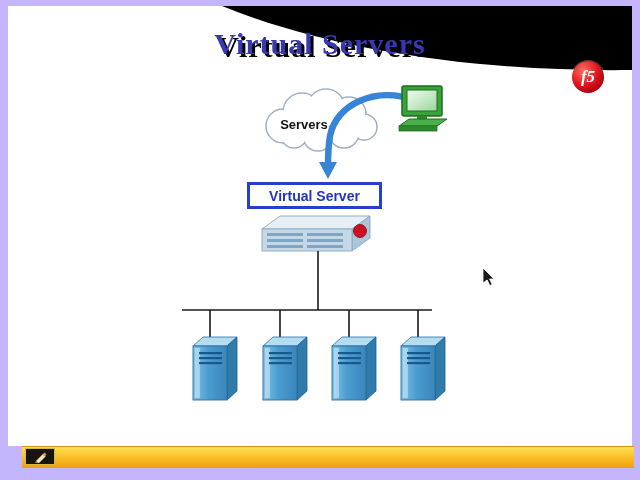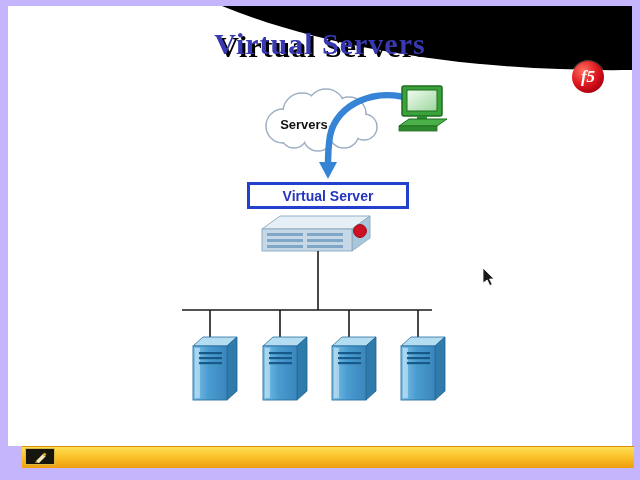--- a/index.html
+++ b/index.html
@@ -32,21 +32,21 @@
   
   #diagram { position:absolute; left:0; top:0; width:640px; height:480px;
              pointer-events:none; }
 
   
   #internet-label { position:absolute; left:262px; top:117px; width:84px;
                     text-align:center; font-size:13px; font-weight:bold;
                     color:#111; }
 
   
-  #vs-box { position:absolute; left:247px; top:182px; width:162px; height:27px;
+  #vs-box { position:absolute; left:247px; top:182px; width:135px; height:27px;
             background:#ffffff; border:3px solid #2341cc;
             display:flex; align-items:center; justify-content:center;
             font-size:14px; font-weight:bold; color:#2334bd; }
 
   
   #bottom-bar { position:absolute; left:22px; top:446px; width:612px; height:22px;
                 background:linear-gradient(180deg,#ffdf55 0%,#f9bd25 55%,#ee9d10 100%);
                 border-top:1px solid #d98f0c; }
   #pen-tool { position:absolute; left:25px; top:448px; width:30px; height:17px;
               background:#16160e; border:1px solid #d8b83e;

